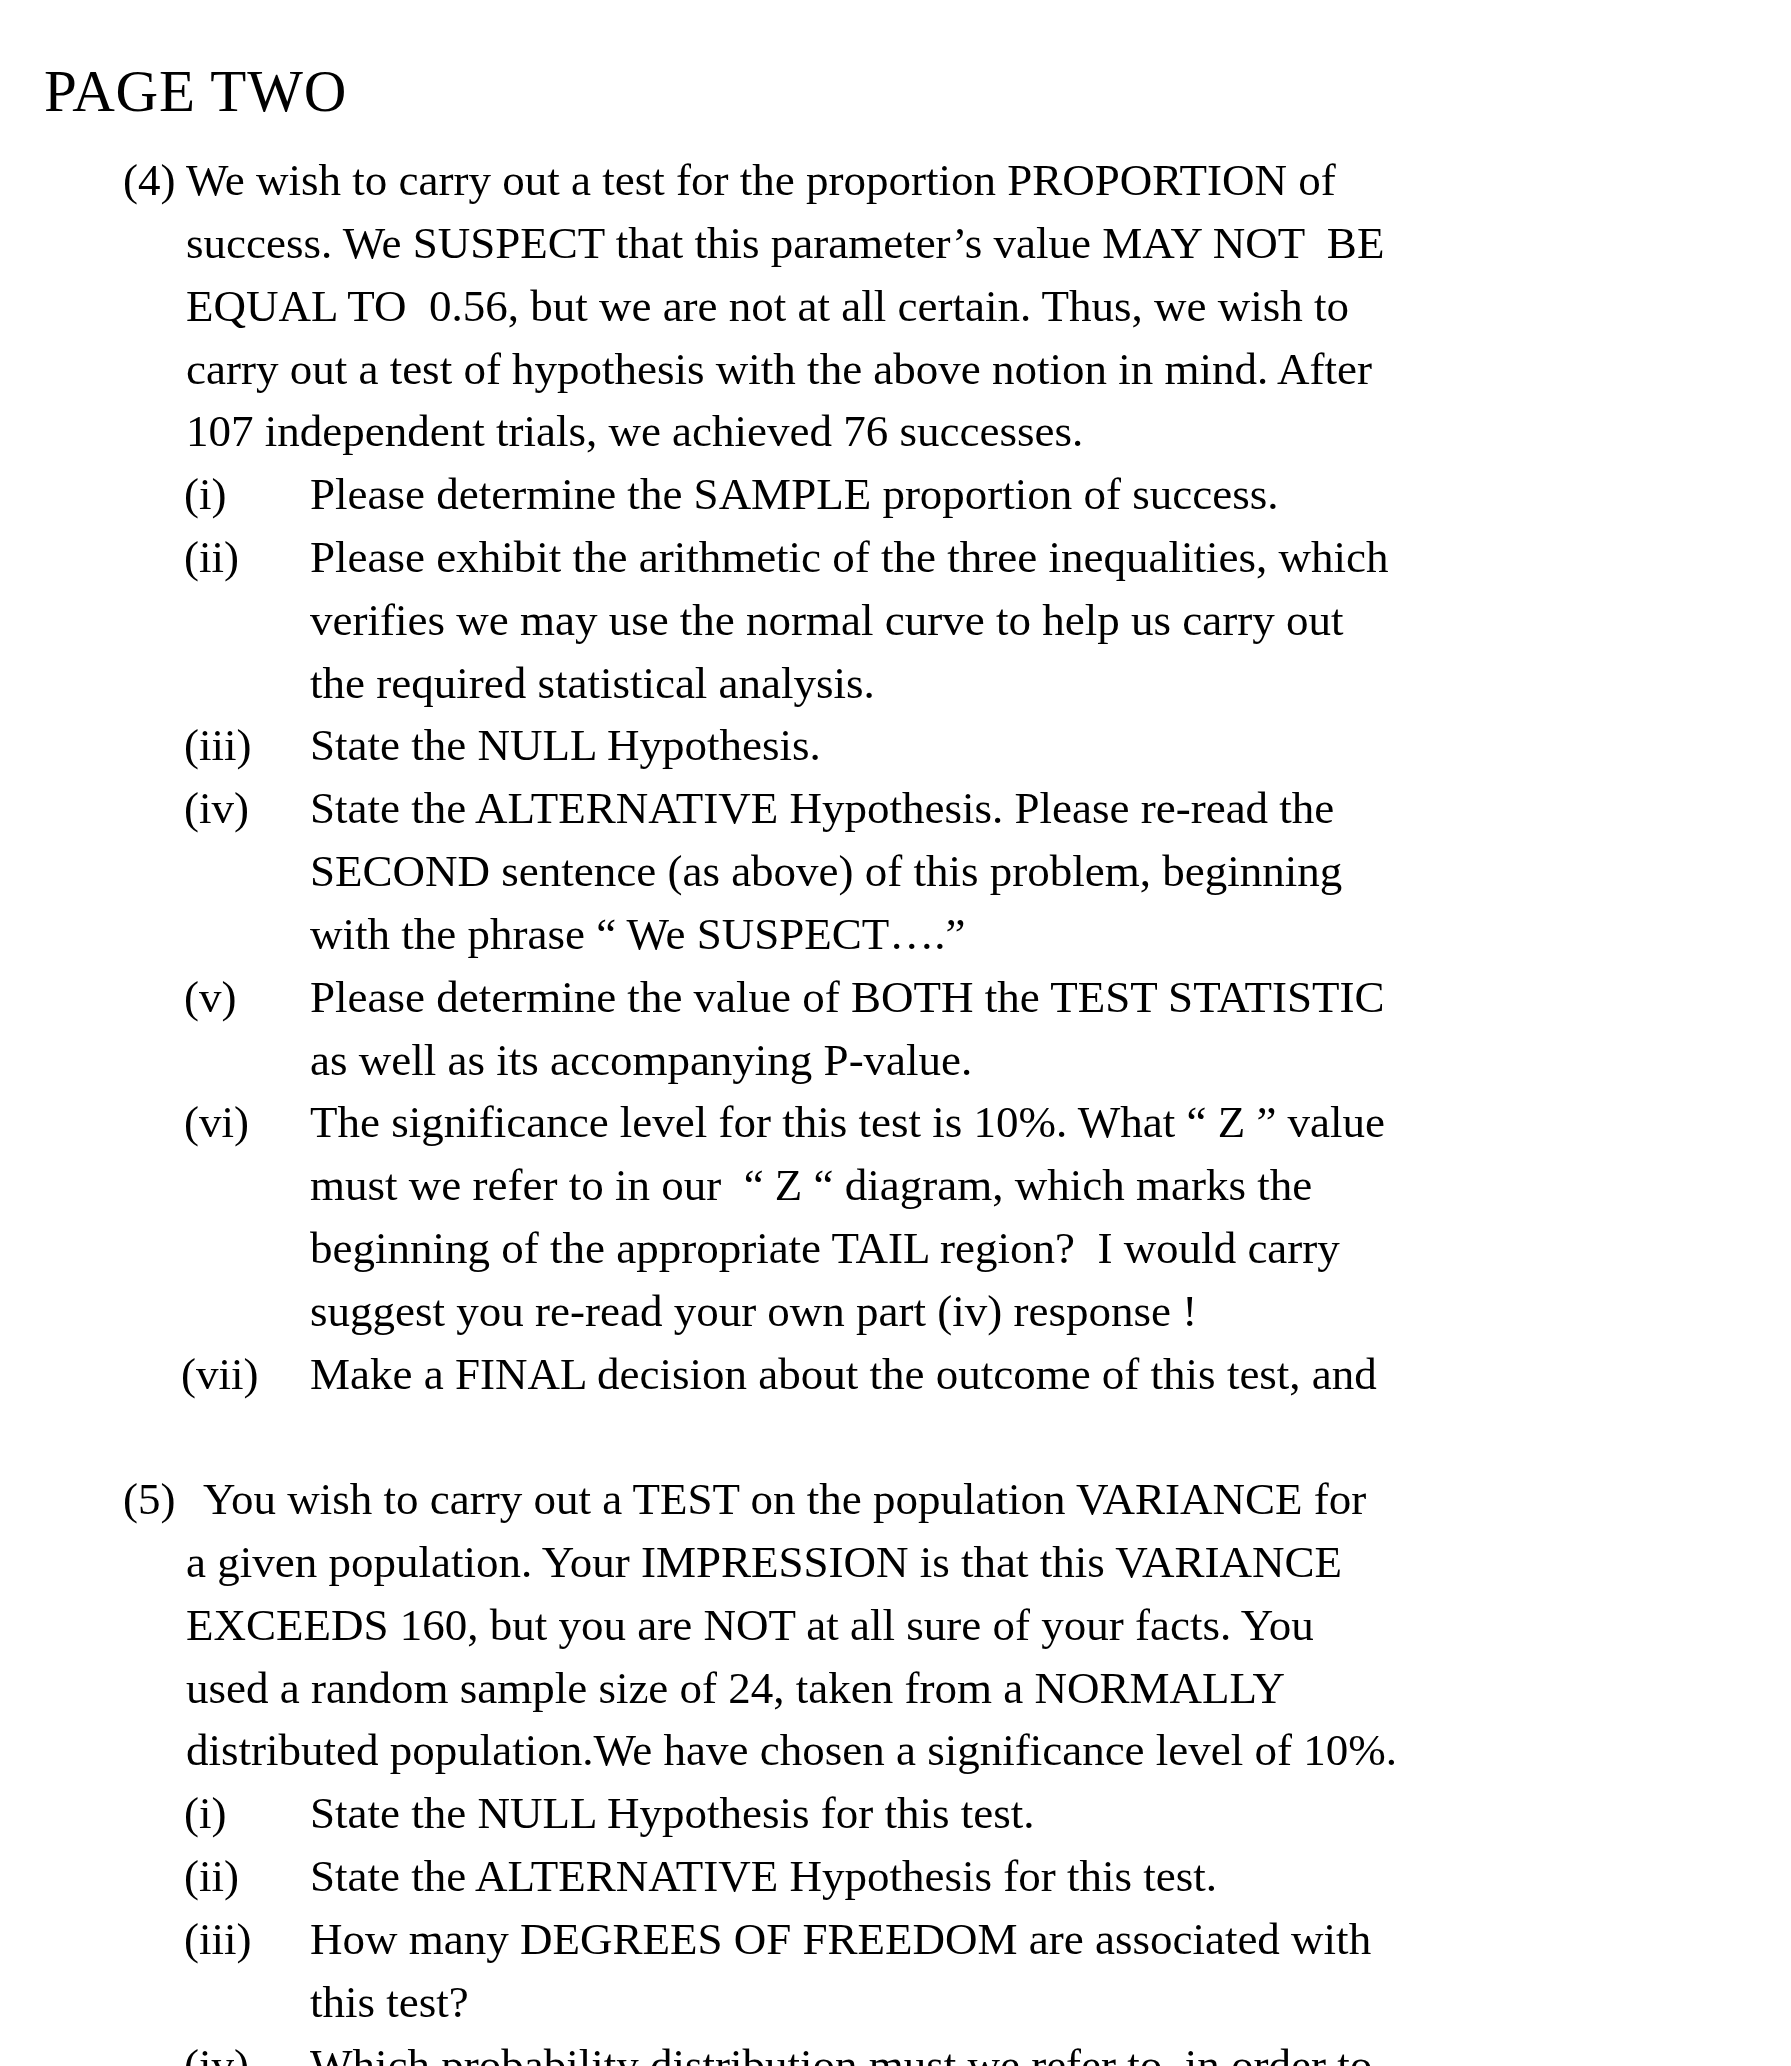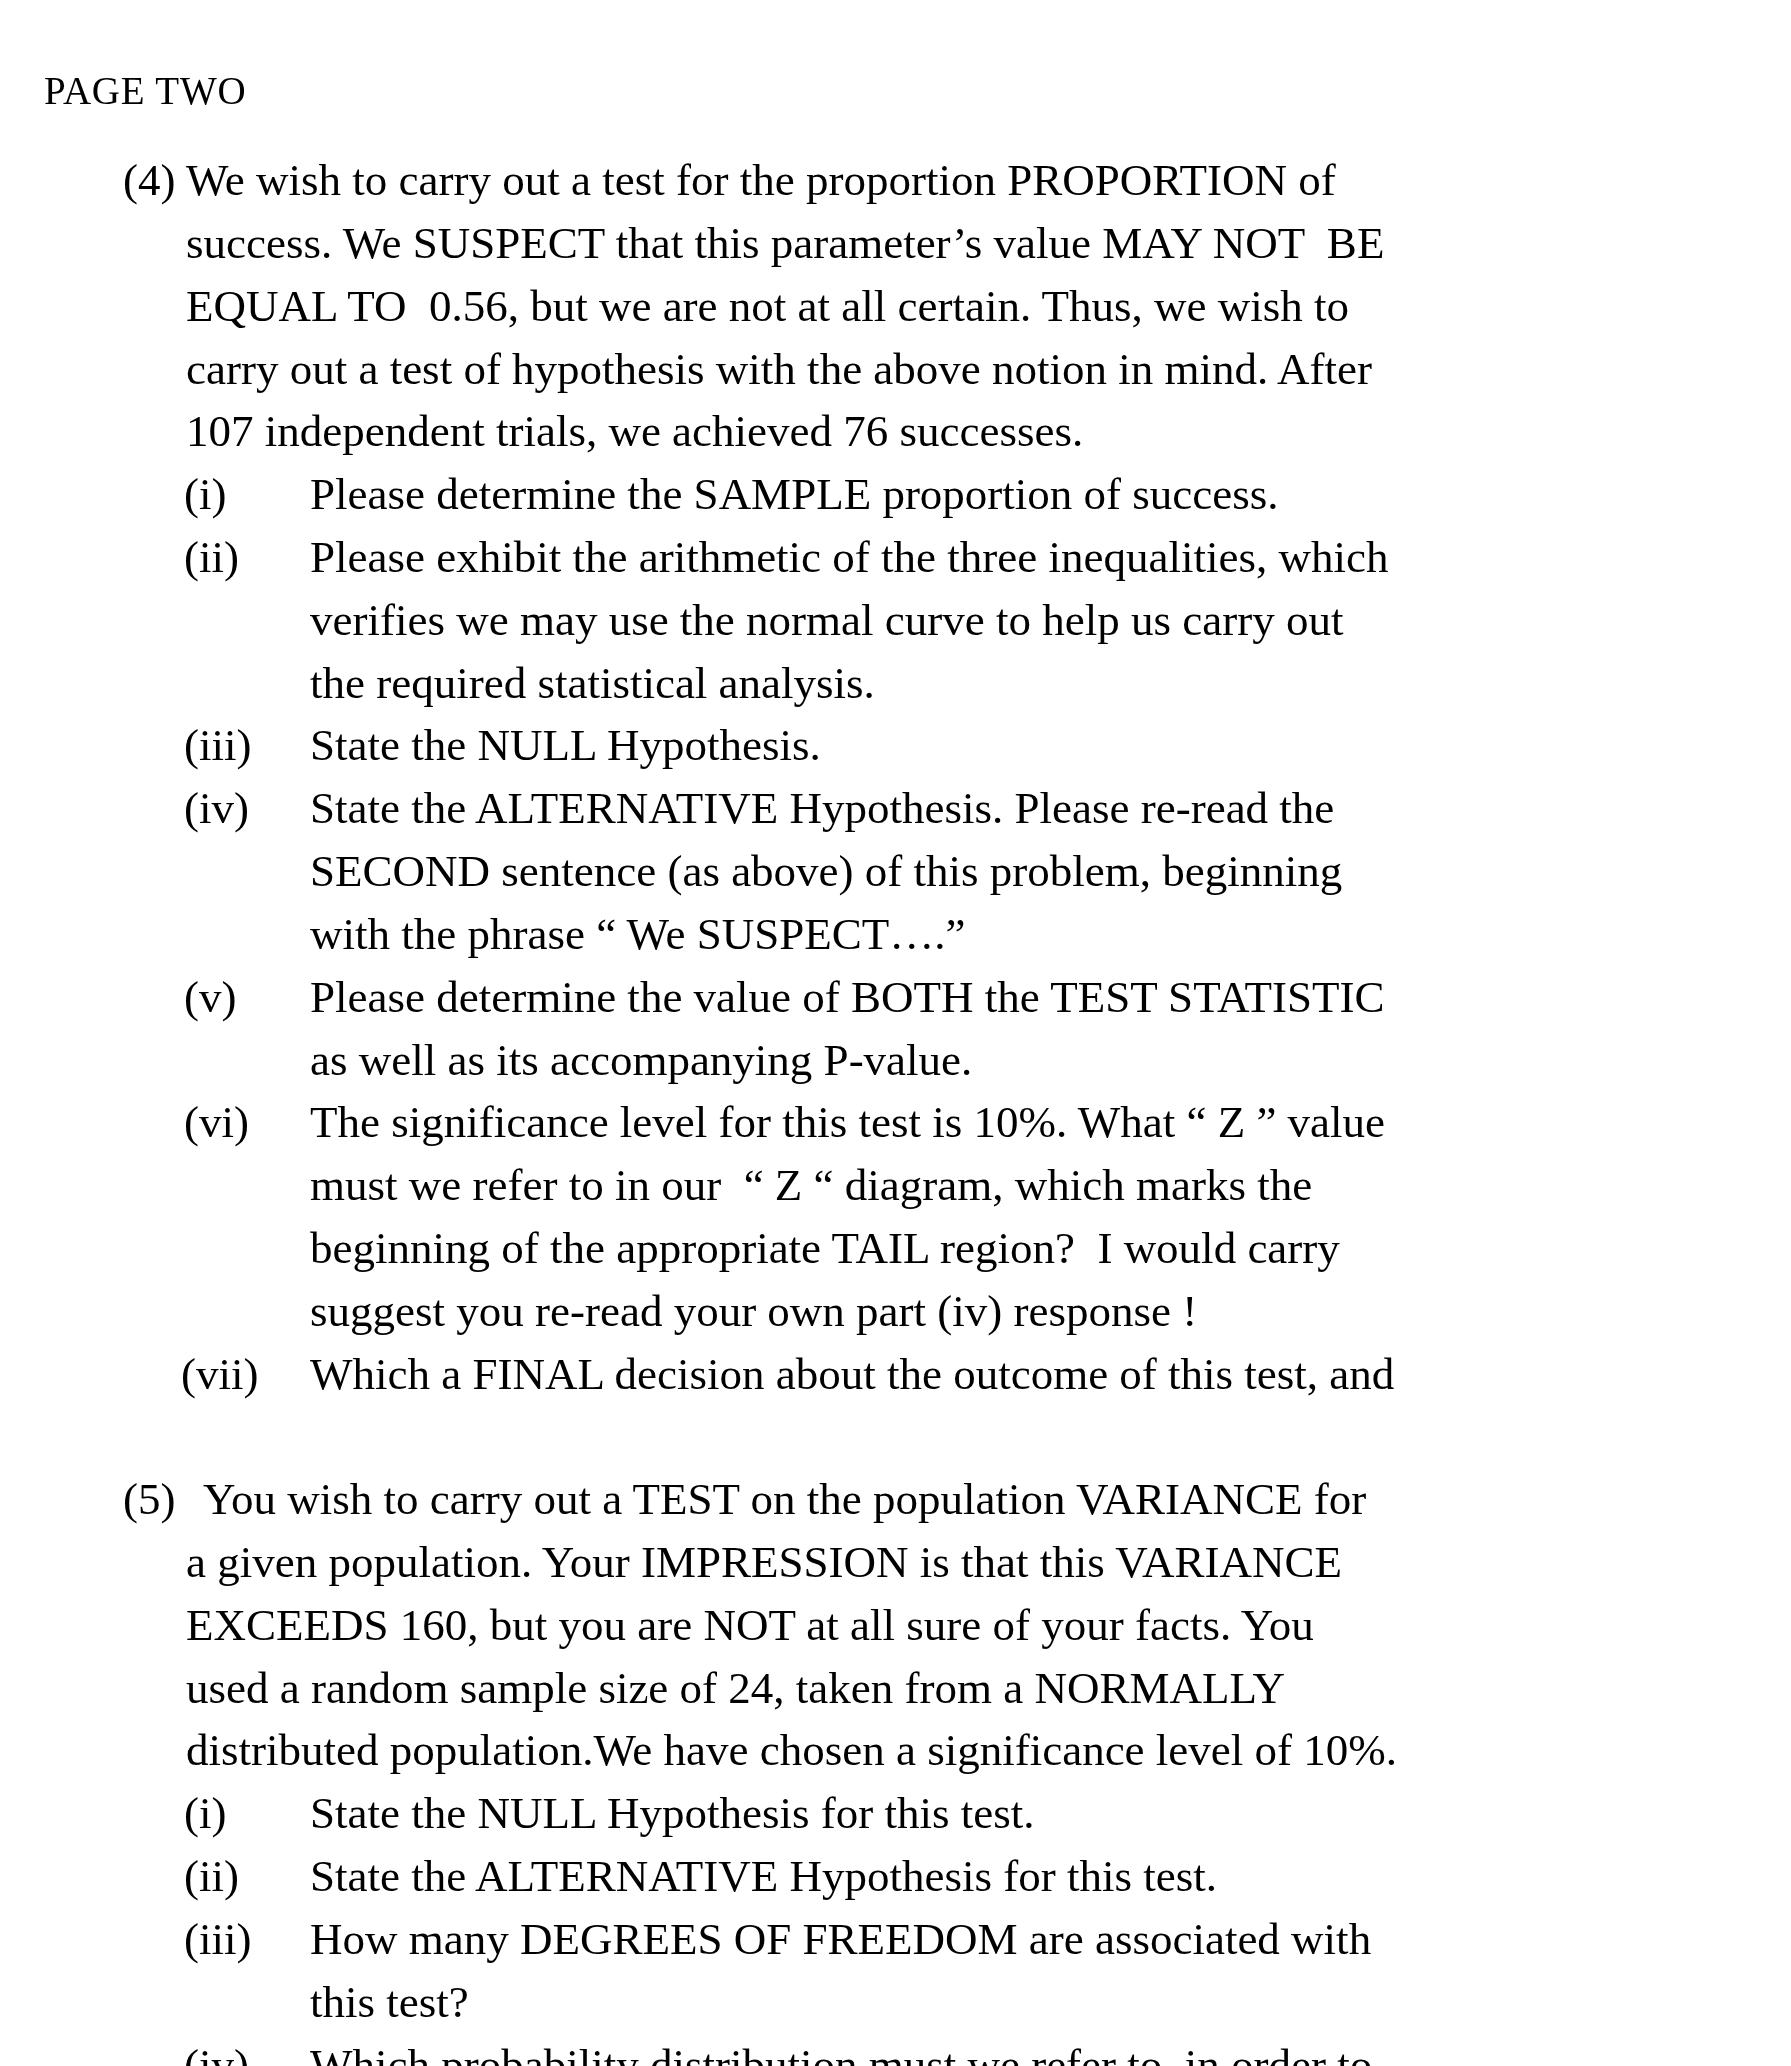--- a/index.html
+++ b/index.html
@@ -9,21 +9,21 @@
     height:2218px;
     background:#ffffff;
     overflow:hidden;
     font-family:"Liberation Serif","DejaVu Serif",serif;
     color:#000000;
   }
   .header{
     position:absolute;
     left:44px;
     top:58px;
-    font-size:39px;
+    font-size:59px;
     line-height:66px;
     white-space:pre;
     letter-spacing:0.8px;
     text-align:right;
   }
   .row{
     position:absolute;
     white-space:pre;
     font-size:45px;
     line-height:63px;
@@ -64,21 +64,21 @@
   <div class="row" style="top:966px;left:310px">Please determine the value of BOTH the TEST STATISTIC</div>
   <div class="row" style="top:1029px;left:310px">as well as its accompanying P-value.</div>
 
   <div class="row" style="top:1091px;left:184px">(vi)</div>
   <div class="row" style="top:1091px;left:310px">The significance level for this test is 10%. What “ Z ” value</div>
   <div class="row" style="top:1154px;left:310px">must we refer to in our  “ Z “ diagram, which marks the</div>
   <div class="row" style="top:1217px;left:310px">beginning of the appropriate TAIL region?  I would carry</div>
   <div class="row" style="top:1280px;left:310px">suggest you re-read your own part (iv) response !</div>
 
   <div class="row" style="top:1343px;left:181px">(vii)</div>
-  <div class="row" style="top:1343px;left:310px">Which a FINAL decision about the outcome of this test, and</div>
+  <div class="row" style="top:1343px;left:310px">Make a FINAL decision about the outcome of this test, and</div>
 
   <div class="row" style="top:1468px;left:123px">(5)</div>
   <div class="row" style="top:1468px;left:203px">You wish to carry out a TEST on the population VARIANCE for</div>
   <div class="row" style="top:1531px;left:186px">a given population. Your IMPRESSION is that this VARIANCE</div>
   <div class="row" style="top:1594px;left:186px">EXCEEDS 160, but you are NOT at all sure of your facts. You</div>
   <div class="row" style="top:1657px;left:186px">used a random sample size of 24, taken from a NORMALLY</div>
   <div class="row" style="top:1719px;left:186px">distributed population.We have chosen a significance level of 10%.</div>
 
   <div class="row" style="top:1782px;left:184px">(i)</div>
   <div class="row" style="top:1782px;left:310px">State the NULL Hypothesis for this test.</div>

